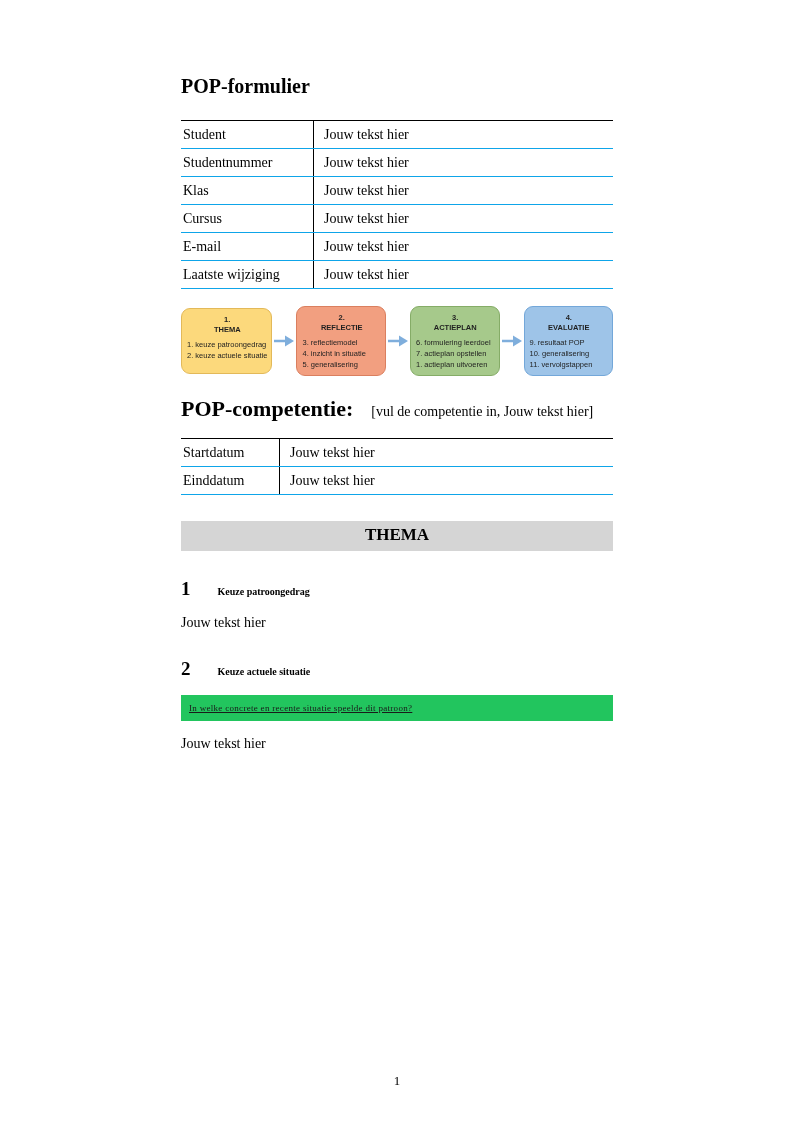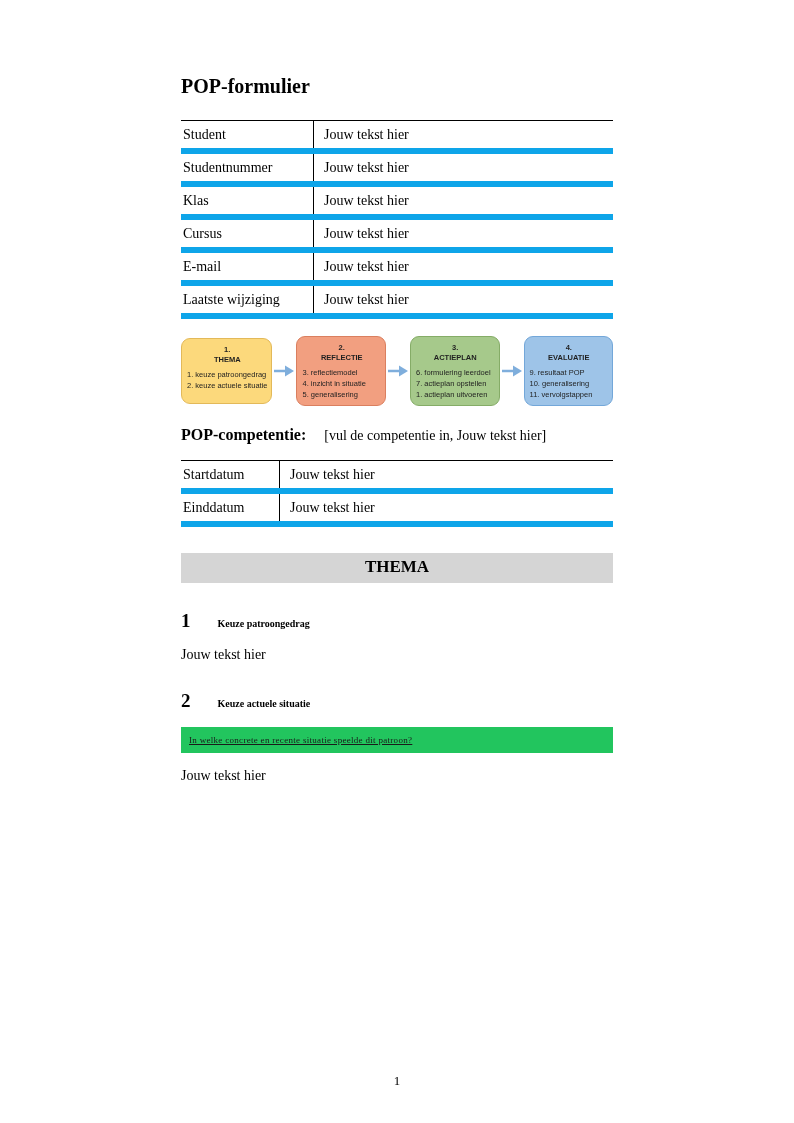--- a/index.html
+++ b/index.html
@@ -16,21 +16,21 @@
   }
 
   .doc-title {
     margin:0 0 22px 0;
     font-size:20px;
     font-weight:bold;
   }
 
   
   .ltx-table { border-top:1px solid #000; }
-  .trow { display:flex; align-items:stretch; border-bottom:6px solid #0ea5e9; }
+  .trow { display:flex; align-items:stretch; border-bottom:1px solid #0ea5e9; }
   .tlabel { padding:5px 8px 5px 2px; font-size:14px; line-height:17px; }
   .tvalue { flex:1; border-left:1px solid #000; padding:5px 0 5px 10px; font-size:14px; line-height:17px; }
   .info-table .tlabel { width:122px; }
   .date-table .tlabel { width:88px; }
 
   
   .diagram {
     margin:17px auto 20px auto;
     display:flex;
     align-items:center;
@@ -47,21 +47,21 @@
     padding:6px 4px 5px 5px;
   }
   .step-num { text-align:center; font-weight:bold; font-size:7.5px; line-height:1.3; }
   .step-title { text-align:center; font-weight:bold; font-size:7.5px; line-height:1.3; margin-bottom:4px; }
   .step-item { font-size:7.5px; line-height:1.5; white-space:nowrap; }
   .arrow { width:26px; display:flex; align-items:center; justify-content:center; }
   .arrow svg { display:block; }
 
   
   .competentie { margin:6px 0 16px 0; }
-  .comp-label { font-size:16px; font-weight:bold;margin-top:45px; }
+  .comp-label { font-size:22px; font-weight:bold;margin-top:45px; }
   .comp-value { font-size:14px; margin-left:18px; }
 
   
   .banner {
     margin-top:26px;
     background:#d5d5d5;
     text-align:center;
     padding:4px 0 6px 0;
     font-size:17px;
     font-weight:bold;

